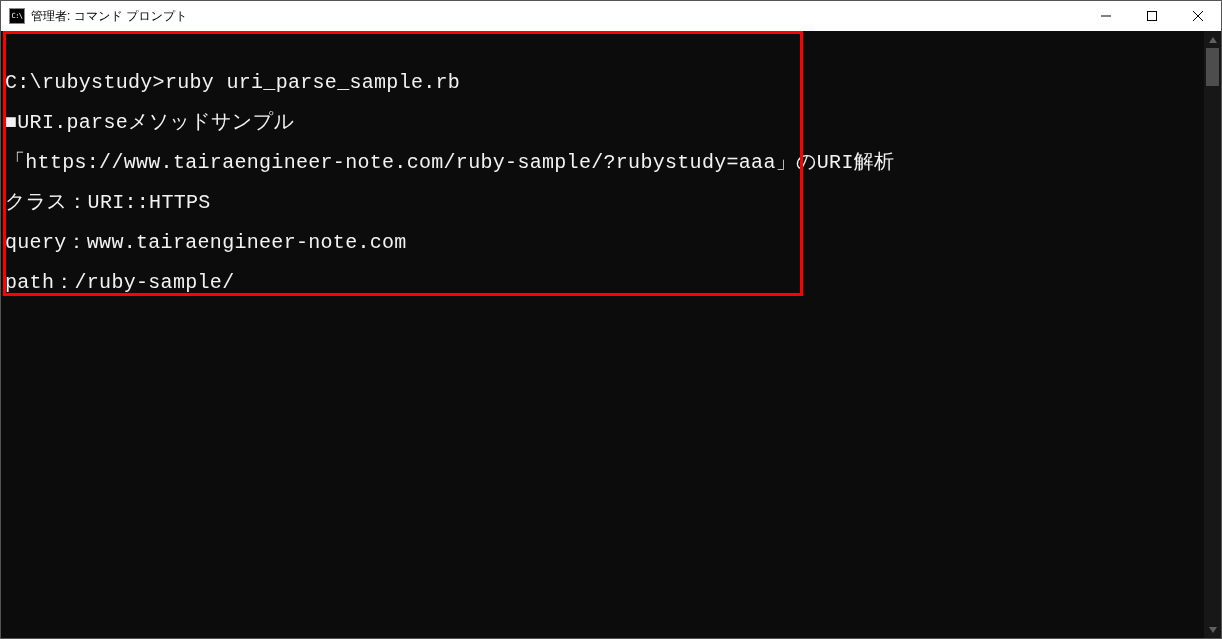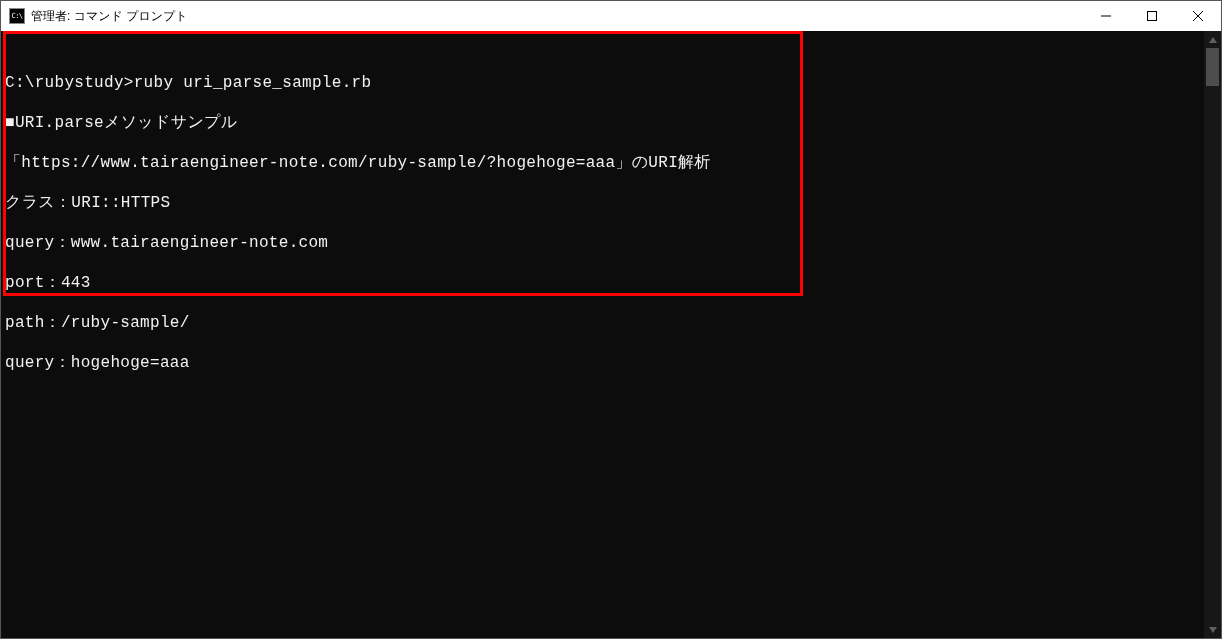--- a/index.html
+++ b/index.html
@@ -62,21 +62,21 @@
     background: #0c0c0c;
     overflow: hidden;
   }
   .terminal-scroll {
     position: absolute;
     left: 0; top: 0; right: 17px; bottom: 0;
     overflow: hidden;
   }
   .terminal {
     font-family: "Consolas","MS Gothic","Courier New",monospace;
-    font-size: 16px;
+    font-size: 20px;
     line-height: 20px;
     color: #f2f2f2;
     white-space: pre;
     padding: 2px 0 0 4px;
     letter-spacing: 0.3px;
   }
   .terminal .line { white-space: pre; }
   .highlight-box {
     position: absolute;
     left: 2px;
@@ -140,26 +140,24 @@
       </div>
     </div>
   </div>
 
   <div class="client">
     <div class="terminal-scroll">
       <div class="terminal">
 <div class="line"></div>
 <div class="line">C:\rubystudy&gt;ruby uri_parse_sample.rb</div>
 <div class="line">■URI.parseメソッドサンプル</div>
-<div class="line">「https://www.tairaengineer-note.com/ruby-sample/?hogehoge=aaa」のURI解析</div>
+<div class="line">「https://www.tairaengineer-note.com/ruby-sample/?rubystudy=aaa」のURI解析</div>
 <div class="line">クラス：URI::HTTPS</div>
 <div class="line">query：www.tairaengineer-note.com</div>
-<div class="line">port：443</div>
 <div class="line">path：/ruby-sample/</div>
-<div class="line">query：hogehoge=aaa</div>
 <div class="line"></div>
       </div>
       <div class="highlight-box"></div>
     </div>
 
     <div class="scrollbar">
       <div class="sb-btn">
         <svg width="8" height="6">
             <polygon points="4,0 8,6 0,6" fill="#606060"></polygon>
           </svg>

